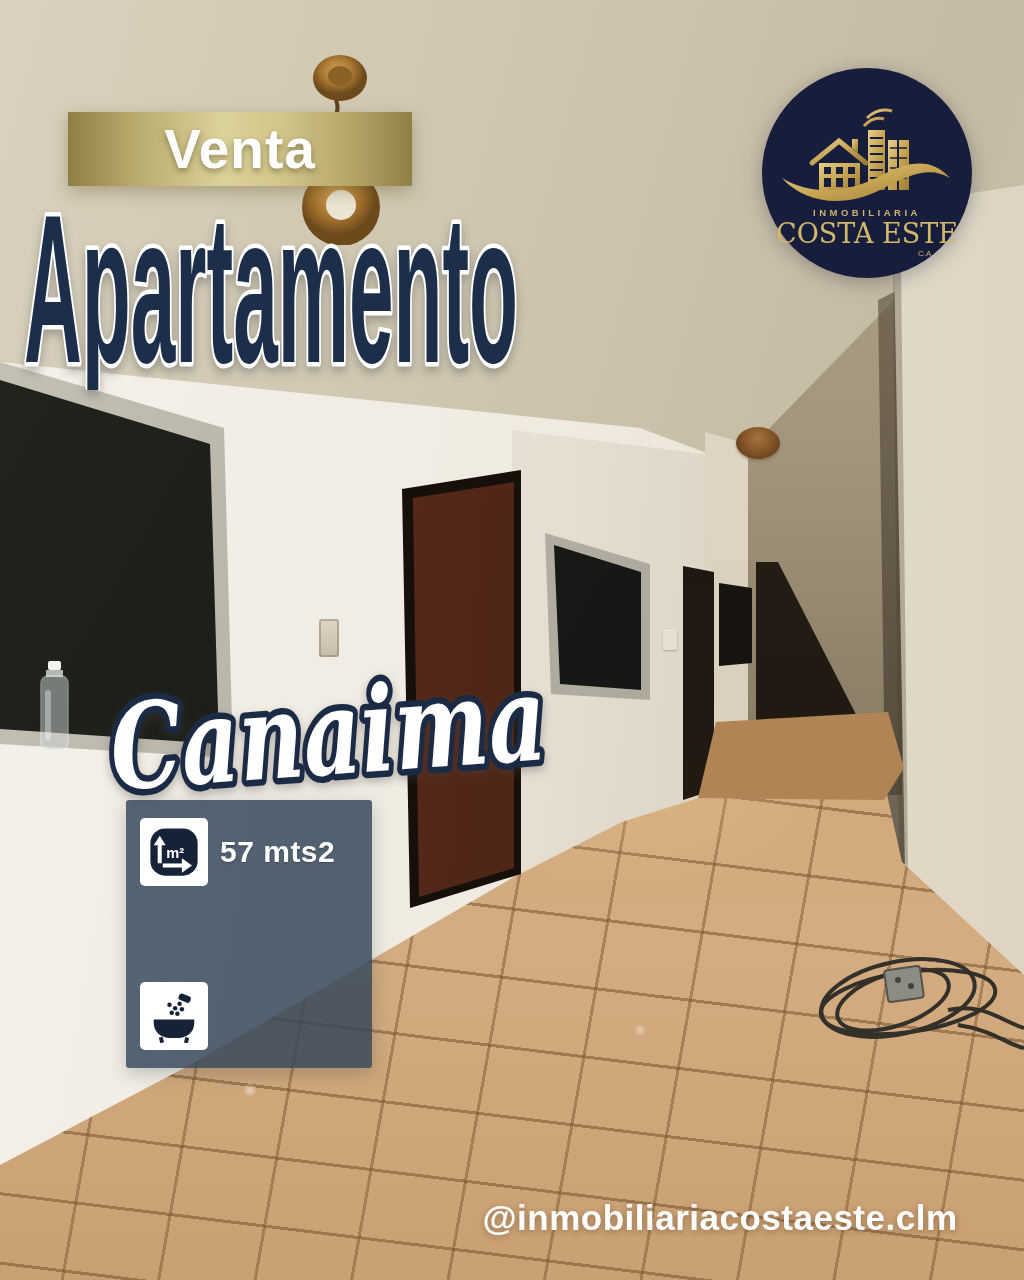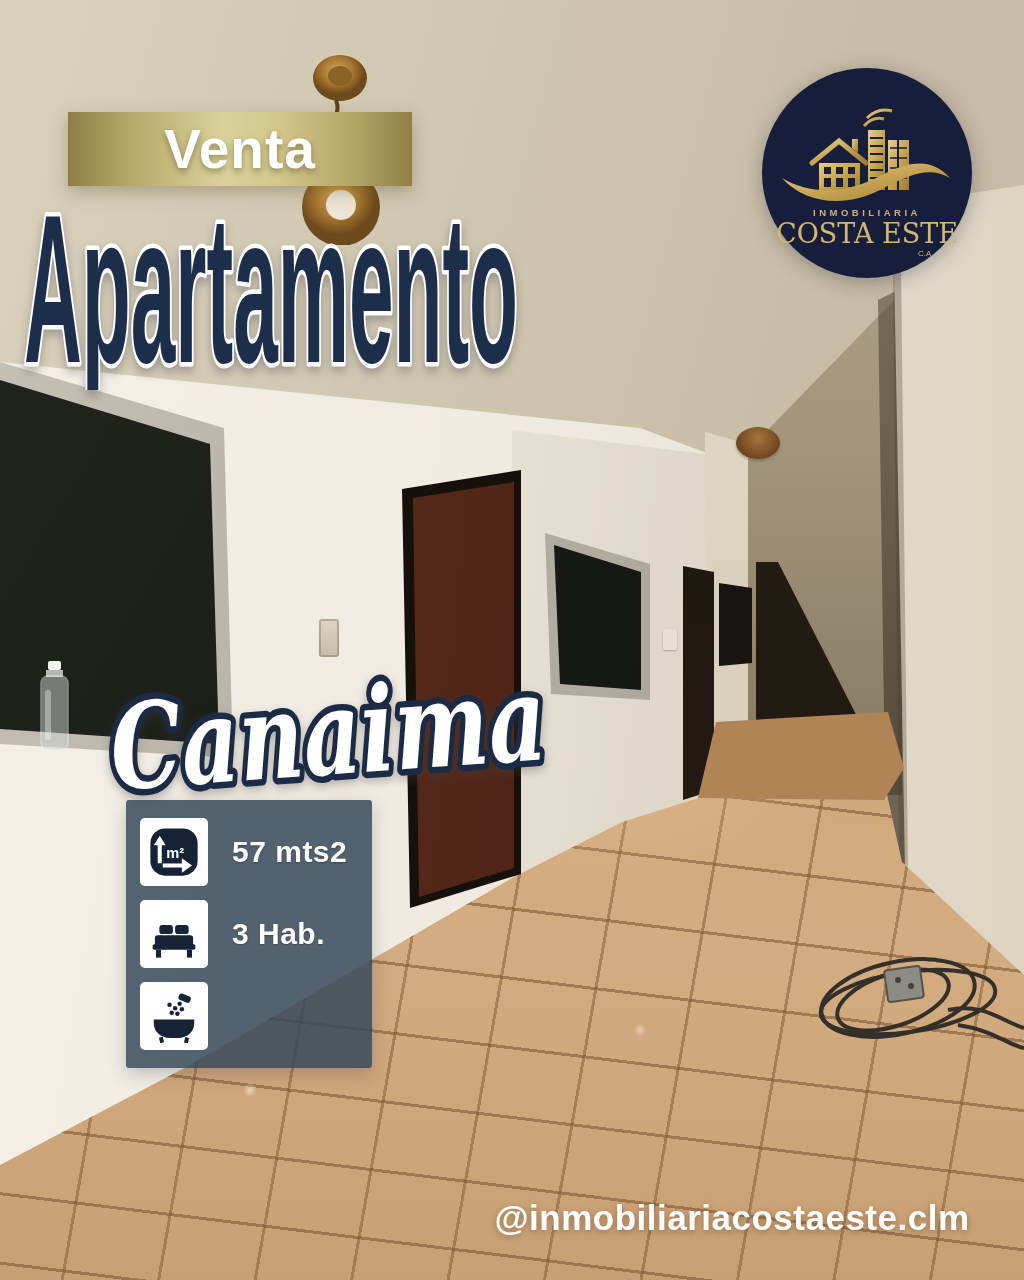--- a/index.html
+++ b/index.html
@@ -94,24 +94,24 @@
   .logo-svg{position:absolute;left:760px;top:66px;z-index:7;
         filter:drop-shadow(0 4px 10px rgba(40,40,60,.35));}
 
   .infobox{position:absolute;left:126px;top:800px;width:246px;height:268px;z-index:6;
         background:rgba(52,72,90,.84);border-radius:3px;
         display:flex;flex-direction:column;justify-content:space-between;
         padding:18px 14px;box-sizing:border-box;box-shadow:0 6px 18px rgba(40,50,60,.25);}
   .featrow{display:flex;align-items:center;height:68px;}
   .tile{width:68px;height:68px;background:#fff;border-radius:5px;flex:0 0 auto;
         display:flex;align-items:center;justify-content:center;}
-  .featrow .lbl{margin-left:24px;color:#fff;font-size:30px;font-weight:700;letter-spacing:.5px;
+  .featrow .lbl{margin-left:12px;color:#fff;font-size:30px;font-weight:700;letter-spacing:.5px;
         text-shadow:0 1px 2px rgba(20,30,40,.4);}
 
-  .handle{position:absolute;left:440px;top:1198px;width:584px;z-index:6;text-align:center;
+  .handle{position:absolute;left:428px;top:1198px;width:584px;z-index:6;text-align:center;
         color:#fff;font-size:35px;font-weight:800;letter-spacing:.5px;
         text-shadow:0 2px 6px rgba(110,80,50,.6);}
 </style>
 </head>
 <body>
 
 <div class="canvas">
 
   <div class="abs">
     <div class="abs ceiling"></div>
@@ -235,33 +235,20 @@
             <polygon points="31,29.5 40,36 31,42.5"></polygon>
           </g>
           <text x="25" y="29" text-anchor="middle" font-family="Liberation Sans, sans-serif" font-size="13" font-weight="bold" fill="#ffffff">m²</text>
         </svg>
       </div>
       <span class="lbl">57 mts2</span>
     </div>
     <div class="featrow">
       <div class="tile">
         <svg width="54" height="54" viewBox="0 0 48 48" fill="#152238">
-          <rect x="11" y="16" width="12" height="8" rx="2.5"></rect>
-          <rect x="25" y="16" width="12" height="8" rx="2.5"></rect>
-          <rect x="7" y="25" width="34" height="11" rx="2.5"></rect>
-          <rect x="5" y="33" width="38" height="5" rx="1.5"></rect>
-          <rect x="8" y="38" width="4.5" height="7"></rect>
-          <rect x="35.5" y="38" width="4.5" height="7"></rect>
-        </svg>
-      </div>
-      <span class="lbl">3 Hab.</span>
-    </div>
-    <div class="featrow">
-      <div class="tile">
-        <svg width="54" height="54" viewBox="0 0 48 48" fill="#152238">
           <rect x="28" y="5" width="11" height="6" rx="2.5" transform="rotate(22 33 8)"></rect>
           <circle cx="20" cy="14" r="2"></circle>
             <circle cx="25" cy="17" r="2"></circle>
             <circle cx="29" cy="13" r="2"></circle>
           <circle cx="22" cy="21" r="2"></circle>
             <circle cx="27" cy="22" r="2"></circle>
             <circle cx="31" cy="18" r="2"></circle>
           <path d="M6 27 H42 V30 C42 38 36 43.5 27.5 43.5 H20.5 C12 43.5 6 38 6 30 Z"></path>
           <rect x="11" y="43" width="3.5" height="5" transform="rotate(-14 12 45)"></rect>
           <rect x="33.5" y="43" width="3.5" height="5" transform="rotate(14 35 45)"></rect>

